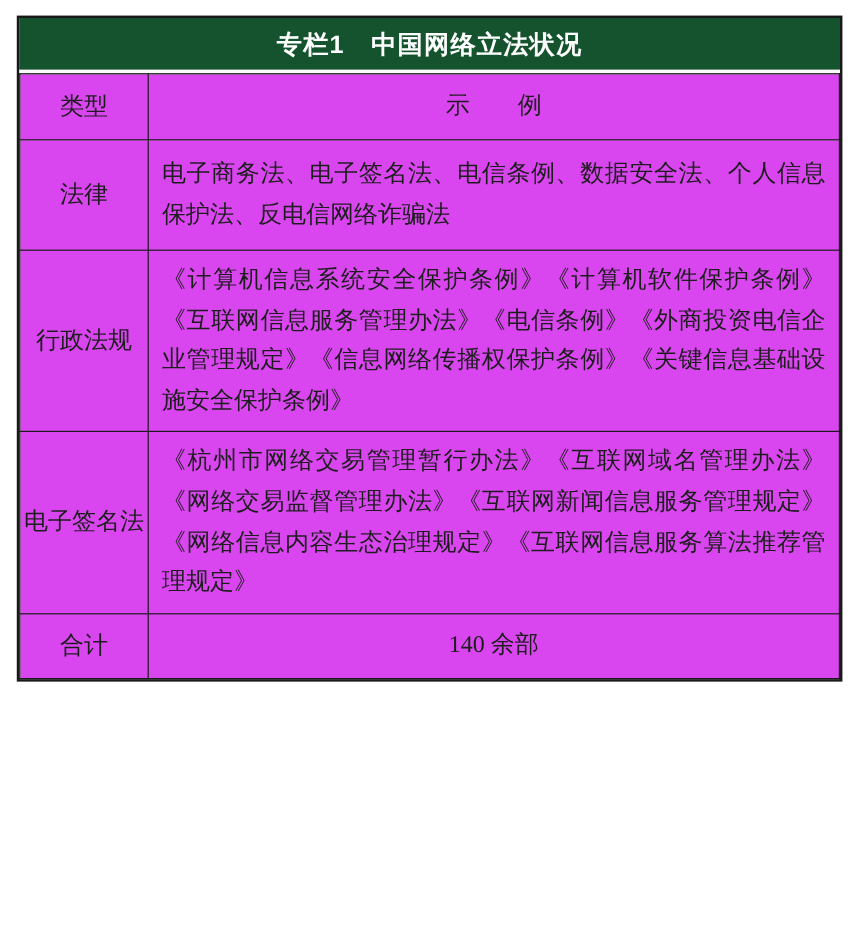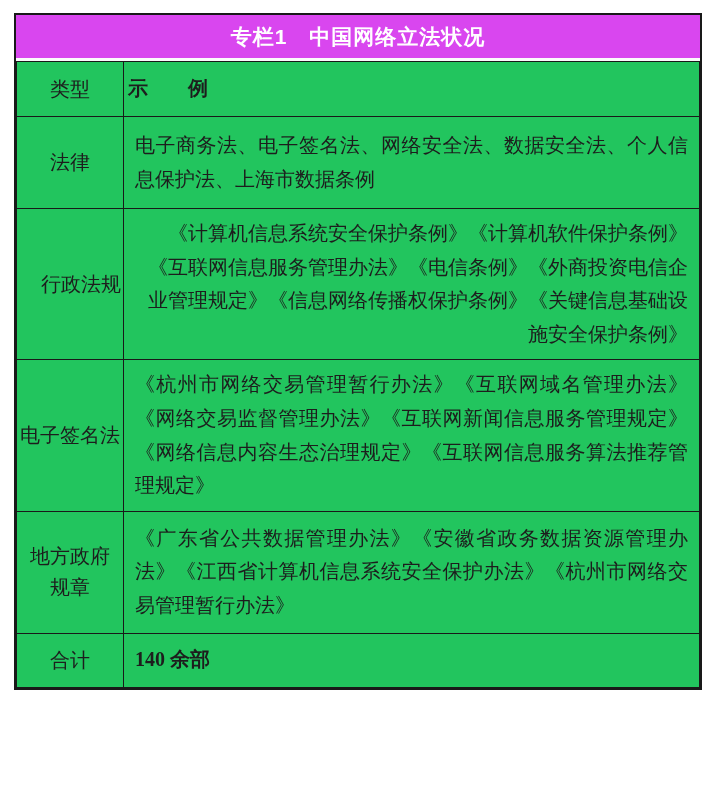--- a/index.html
+++ b/index.html
@@ -16,58 +16,58 @@
   }
   .box {
     position: absolute;
     left: 14px; top: 13px;
     width: 688px;
     border: 2px solid #191919;
     background: #e5e5e5;
   }
   .title-bar {
     height: 46px;
-    background: #d946ef;
+    background: #14532d;
     color: #ffffff;
     font-family: "Liberation Sans", "DejaVu Sans", sans-serif;
     font-weight: bold;
     font-size: 21px;
     letter-spacing: 1px;
     display: flex;
     align-items: center;
     justify-content: center;
     border-bottom: 3px solid #fbfbfb;
   }
   table.leg {
     width: 100%;
     border-collapse: collapse;
     table-layout: fixed;
     font-size: 20px;
   }
   col.c1 { width: 107px; }
   td {
     border: 1.5px solid #191919;
     vertical-align: middle;
-    background: #22c55e;
+    background: #d946ef;
   }
   td.type-cell {
     text-align: center;
     white-space: pre-line;
     line-height: 1.55;
     padding: 4px 2px;
   }
   td.ex-cell {
     padding: 8px 11px;
     text-align: justify;
     line-height: 1.68;
   }
-  td.ex-cell.center { text-align: left; font-weight: bold; }
+  td.ex-cell.center { text-align: center; }
   tr.hdr td { height: 55px; text-align: center; padding: 4px; }
   tr.r0 td { height: 92px; }
-  tr.r1 td { height: 150px; text-align: right; }
+  tr.r1 td { height: 150px; }
   tr.r2 td { height: 125px; }
   tr.r3 td { height: 118px; }
   tr.r4 td { height: 122px; }
   tr.r5 td { height: 54px; }
 </style>
 </head>
 <body>
 
 <div class="sheet">
   <div class="box">
@@ -80,39 +80,34 @@
           <col class="c2">
         </colgroup>
       <tbody>
         <tr class="hdr">
           <td class="type-cell">类型</td>
           <td class="ex-cell center">示　　例</td>
         </tr>
 
         <tr class="r0">
           <td class="type-cell">法律</td>
-          <td class="ex-cell">电子商务法、电子签名法、网络安全法、数据安全法、个人信息保护法、上海市数据条例</td>
+          <td class="ex-cell">电子商务法、电子签名法、电信条例、数据安全法、个人信息保护法、反电信网络诈骗法</td>
         </tr>
 
         <tr class="r1">
           <td class="type-cell">行政法规</td>
           <td class="ex-cell">《计算机信息系统安全保护条例》《计算机软件保护条例》《互联网信息服务管理办法》《电信条例》《外商投资电信企业管理规定》《信息网络传播权保护条例》《关键信息基础设施安全保护条例》</td>
         </tr>
 
         <tr class="r2">
           <td class="type-cell">电子签名法</td>
           <td class="ex-cell">《杭州市网络交易管理暂行办法》《互联网域名管理办法》《网络交易监督管理办法》《互联网新闻信息服务管理规定》《网络信息内容生态治理规定》《互联网信息服务算法推荐管理规定》</td>
         </tr>
 
 
-        <tr class="r4">
-          <td class="type-cell">地方政府
-规章</td>
-          <td class="ex-cell">《广东省公共数据管理办法》《安徽省政务数据资源管理办法》《江西省计算机信息系统安全保护办法》《杭州市网络交易管理暂行办法》</td>
-        </tr>
 
         <tr class="r5">
           <td class="type-cell">合计</td>
           <td class="ex-cell center">140 余部</td>
         </tr>
       </tbody>
     </table>
 
   </div>
 </div>

